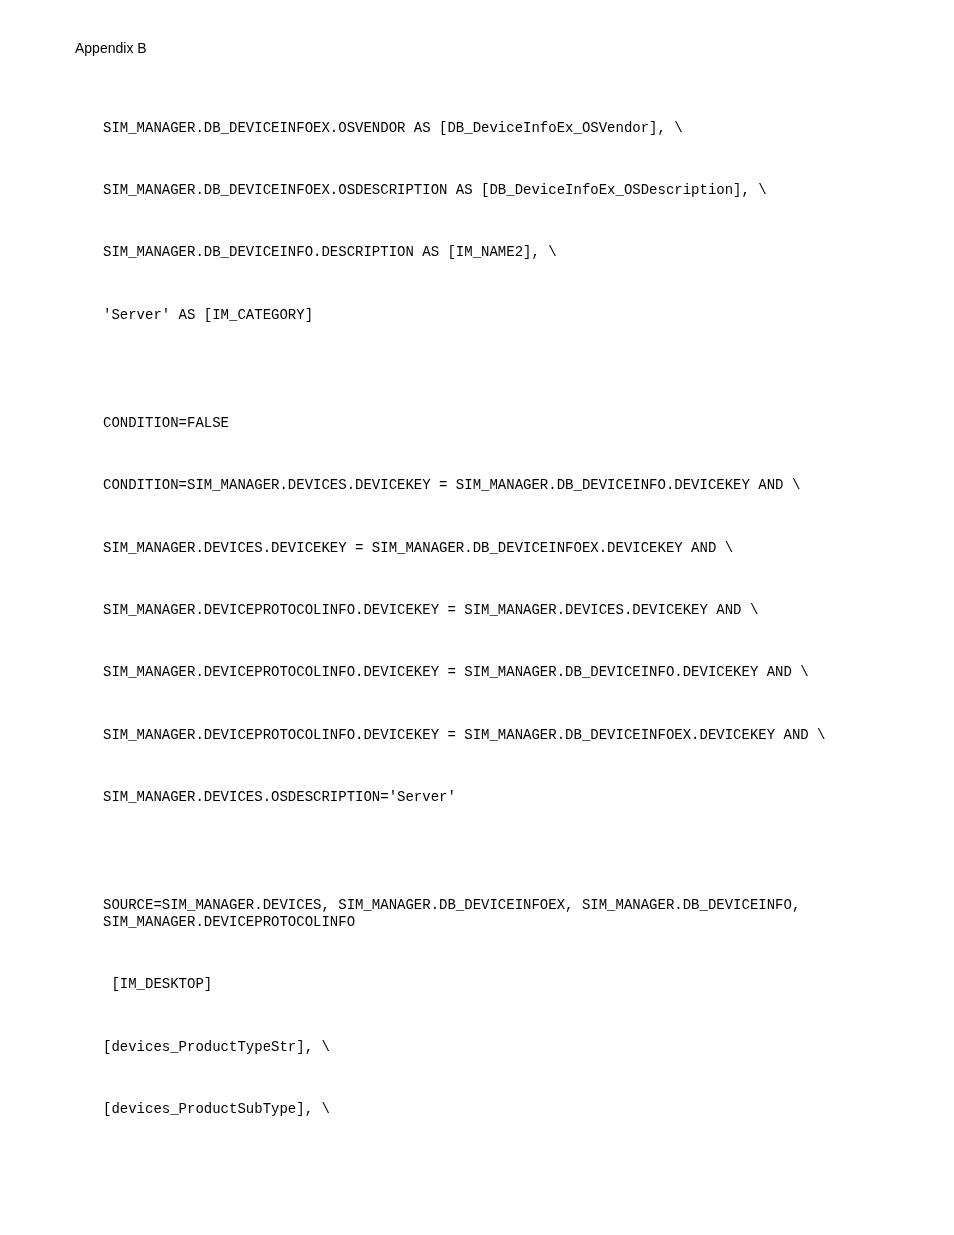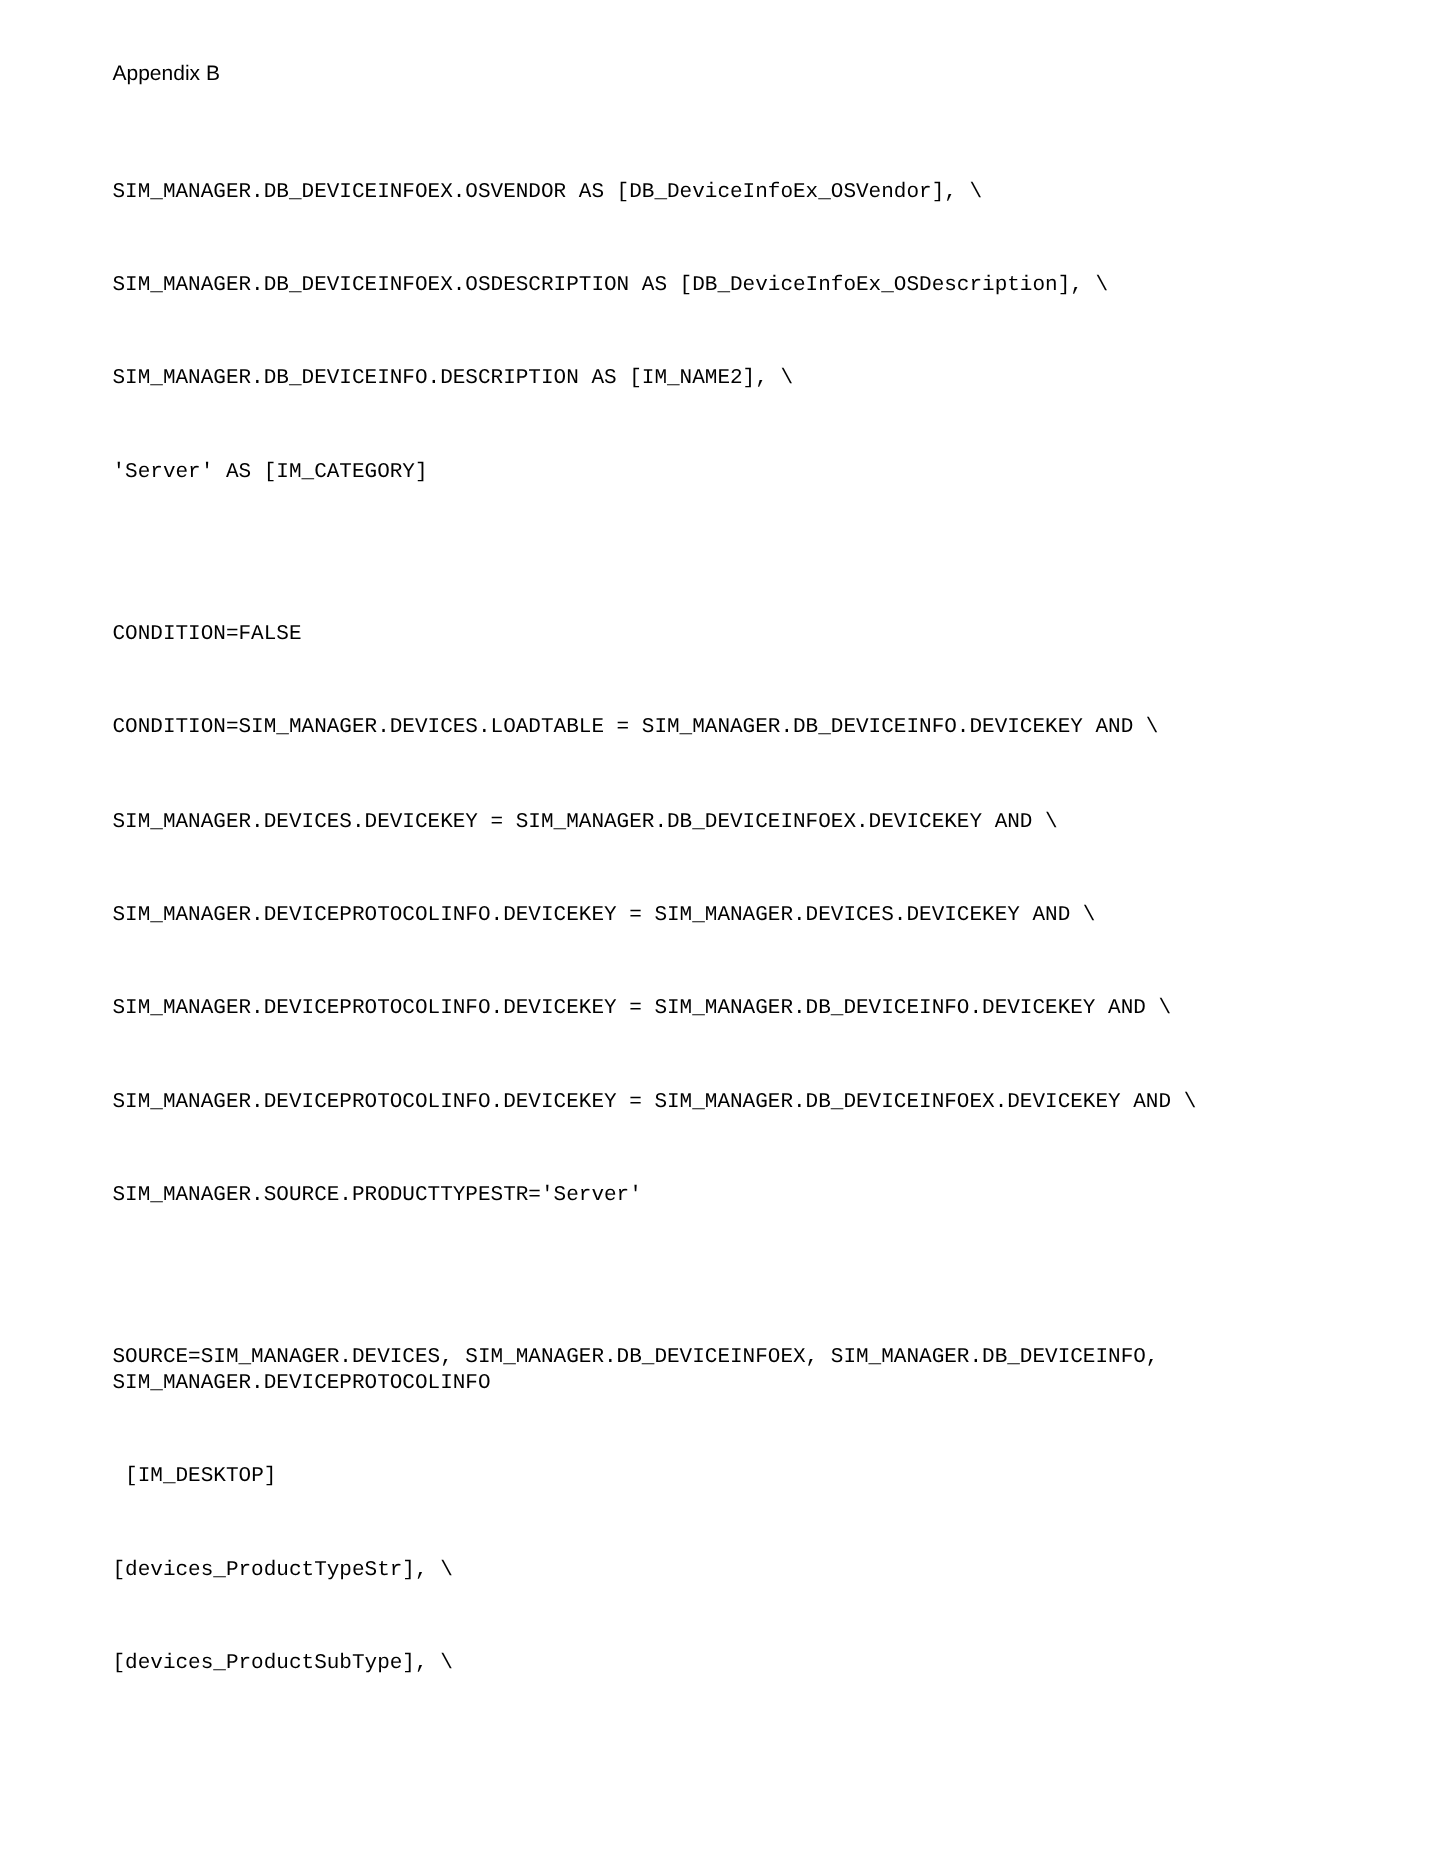--- a/index.html
+++ b/index.html
@@ -18,43 +18,44 @@
     }
     .code-block {
       font-family: "Courier New", Courier, monospace;
       font-size: 14px;
       line-height: 1.2;
       white-space: pre-wrap;
       word-break: break-word;
     }
     .code-line {
       margin-bottom: 12px;
+      margin-left: 28px;
     }
     .section-spacer {
       height: 12px;
     }
   </style>
 </head>
 <body>
 
 <div class="header-label">Appendix B</div>
 
 <div class="code-block">
   <div class="code-line">SIM_MANAGER.DB_DEVICEINFOEX.OSVENDOR AS [DB_DeviceInfoEx_OSVendor], \</div>
   <div class="code-line">SIM_MANAGER.DB_DEVICEINFOEX.OSDESCRIPTION AS [DB_DeviceInfoEx_OSDescription], \</div>
   <div class="code-line">SIM_MANAGER.DB_DEVICEINFO.DESCRIPTION AS [IM_NAME2], \</div>
   <div class="code-line">'Server' AS [IM_CATEGORY]</div>
   <div class="section-spacer"></div>
   <div class="code-line">CONDITION=FALSE</div>
-  <div class="code-line">CONDITION=SIM_MANAGER.DEVICES.LOADTABLE = SIM_MANAGER.DB_DEVICEINFO.DEVICEKEY AND \</div>
+  <div class="code-line">CONDITION=SIM_MANAGER.DEVICES.DEVICEKEY = SIM_MANAGER.DB_DEVICEINFO.DEVICEKEY AND \</div>
   <div class="code-line">SIM_MANAGER.DEVICES.DEVICEKEY = SIM_MANAGER.DB_DEVICEINFOEX.DEVICEKEY AND \</div>
   <div class="code-line">SIM_MANAGER.DEVICEPROTOCOLINFO.DEVICEKEY = SIM_MANAGER.DEVICES.DEVICEKEY AND \</div>
   <div class="code-line">SIM_MANAGER.DEVICEPROTOCOLINFO.DEVICEKEY = SIM_MANAGER.DB_DEVICEINFO.DEVICEKEY AND \</div>
   <div class="code-line">SIM_MANAGER.DEVICEPROTOCOLINFO.DEVICEKEY = SIM_MANAGER.DB_DEVICEINFOEX.DEVICEKEY AND \</div>
-  <div class="code-line">SIM_MANAGER.SOURCE.PRODUCTTYPESTR='Server'</div>
+  <div class="code-line">SIM_MANAGER.DEVICES.OSDESCRIPTION='Server'</div>
   <div class="section-spacer"></div>
   <div class="code-line">SOURCE=SIM_MANAGER.DEVICES, SIM_MANAGER.DB_DEVICEINFOEX, SIM_MANAGER.DB_DEVICEINFO, SIM_MANAGER.DEVICEPROTOCOLINFO</div>
   <div class="code-line"> [IM_DESKTOP]</div>
   <div class="code-line">[devices_ProductTypeStr], \</div>
   <div class="code-line">[devices_ProductSubType], \</div>
   
   
   
   
   

